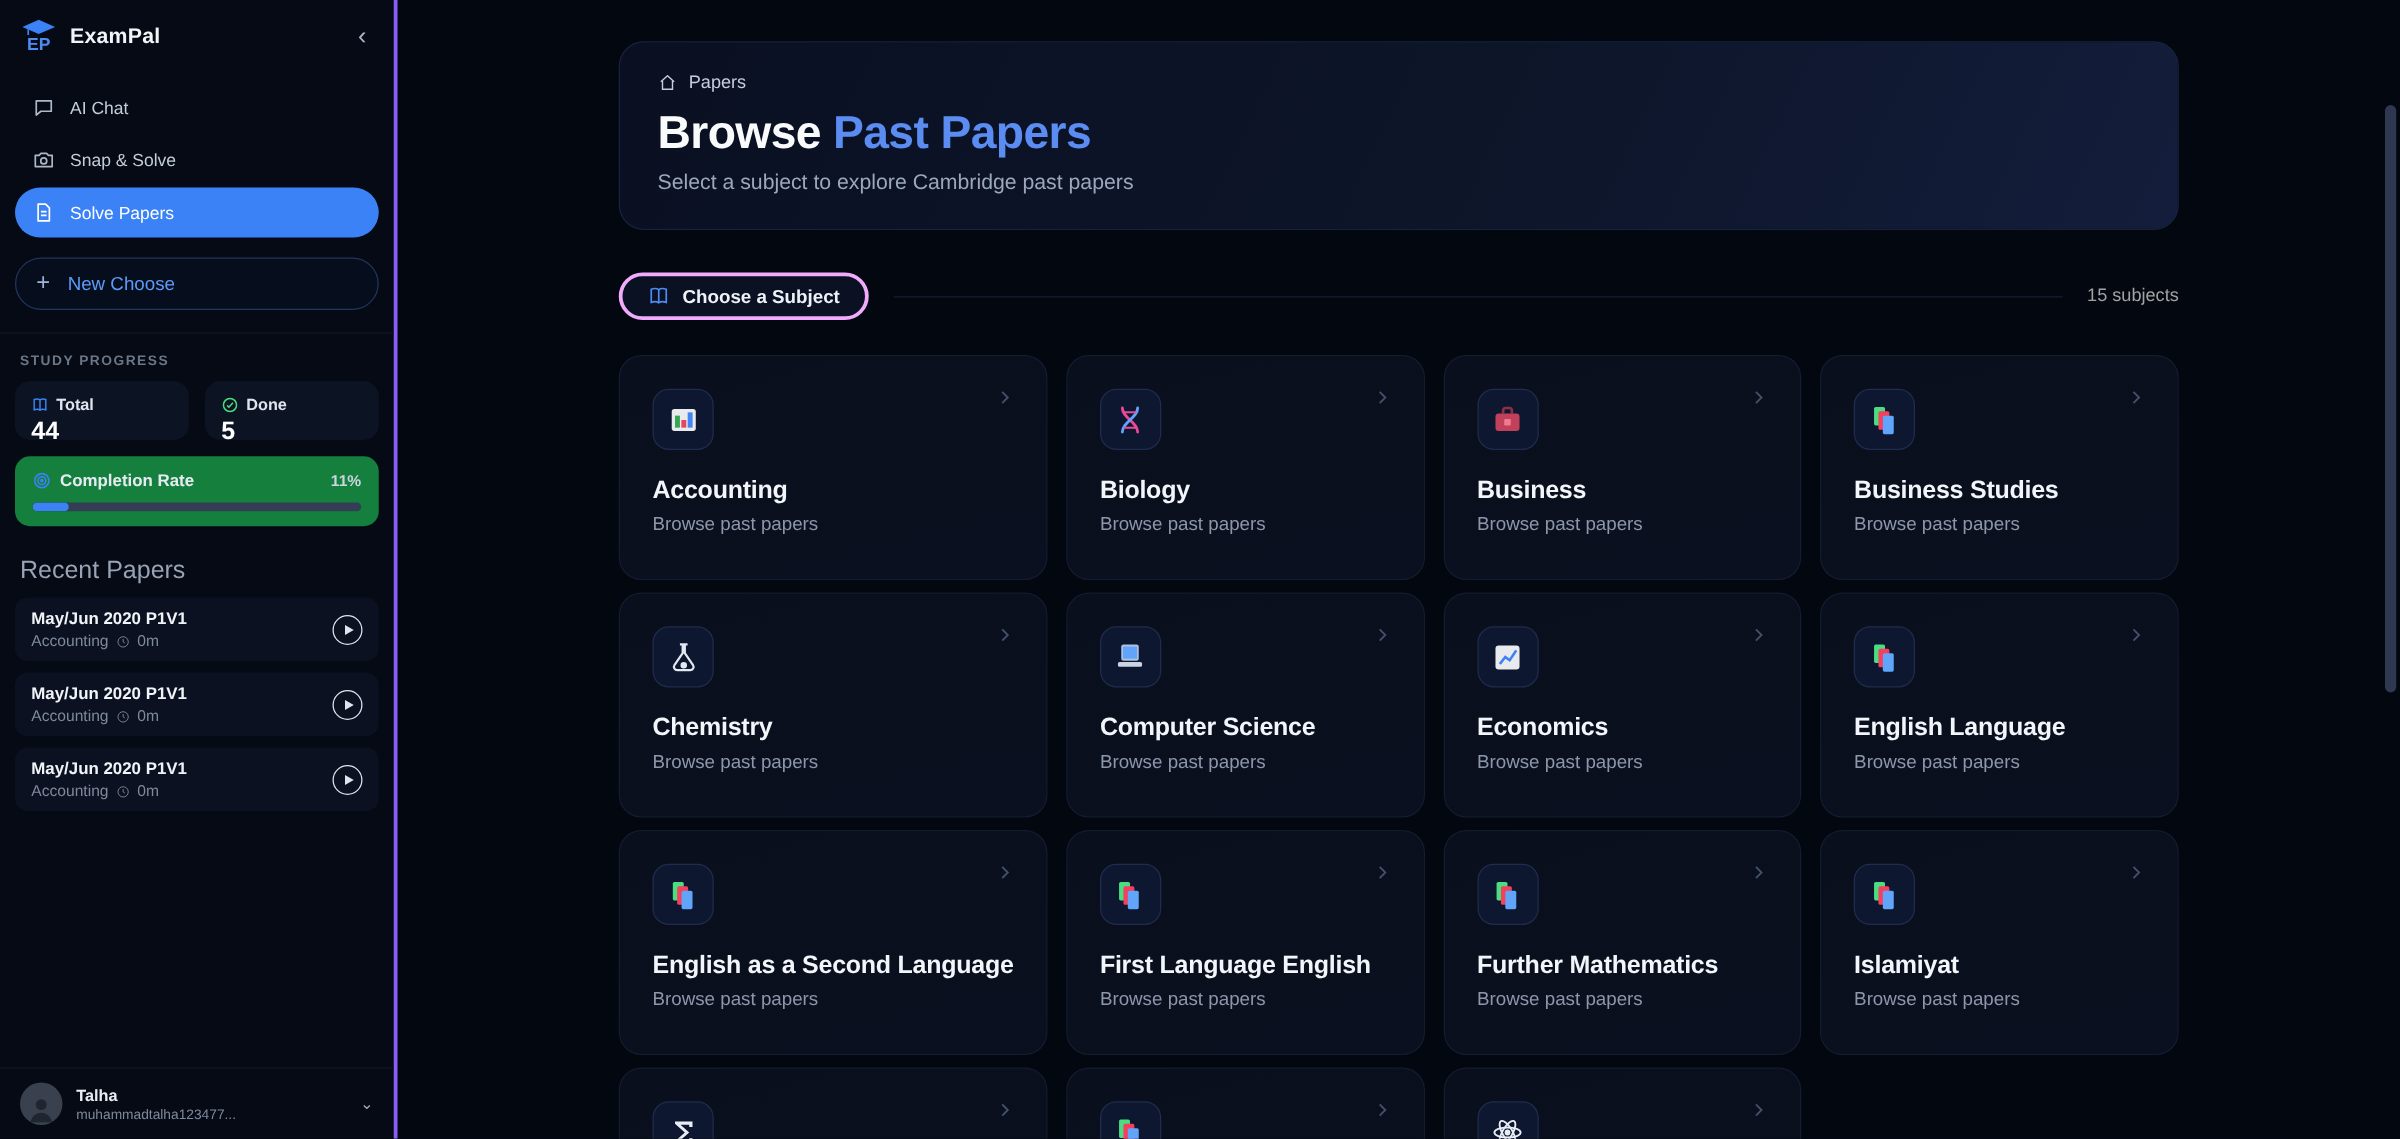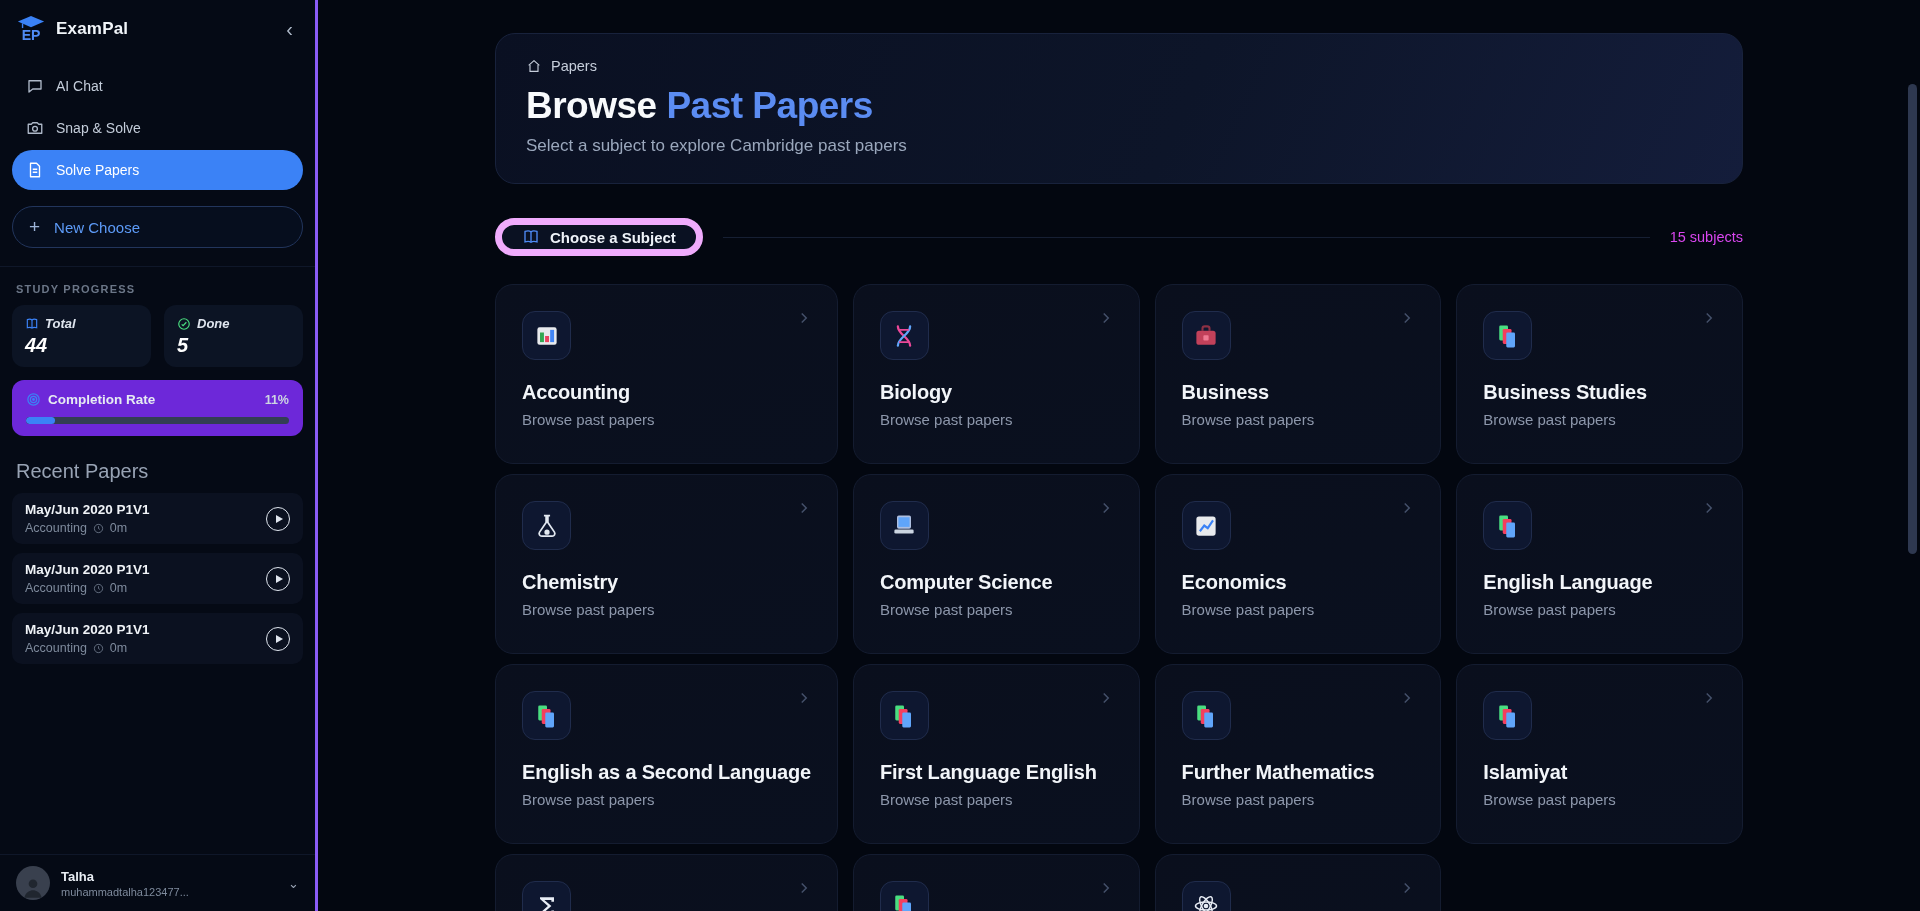--- a/index.html
+++ b/index.html
@@ -22,25 +22,25 @@
   .nav-item.active { background:#3b82f6; color:#ffffff; }
   .nav-item.active svg { stroke:#ffffff; }
   .new-paper { display:flex; align-items:center; gap:14px; height:42px; margin:16px 12px 0 12px;
     padding:0 16px; border-radius:999px; border:1px solid #22355c; color:#5d9bf8;
     font-size:15px; cursor:pointer; background:rgba(59,130,246,0.04); }
   .new-paper .plus { font-size:19px; color:#9db4d8; font-weight:400; }
   .sb-divider { height:1px; background:#0f1729; margin:18px 0 0 0; }
   .sp-heading { font-size:11px; font-weight:bold; letter-spacing:1.2px; color:#6b7687;
     margin:16px 16px 10px 16px; }
   .stats-row { display:flex; gap:13px; margin:0 12px; }
-  .stat-card { flex:1; background:#0c1424; border-radius:12px; padding:11px 13px; height:62px;font-style:italic; }
+  .stat-card { flex:1; background:#0c1424; border-radius:12px; padding:11px 13px; height:47px; }
   .stat-label { display:flex; align-items:center; gap:6px; font-size:13px; font-weight:bold; color:#dfe5ee; }
   .stat-label svg { width:14px; height:14px; }
   .stat-value { font-size:20px; font-weight:bold; color:#ffffff; margin-top:3px; }
-  .completion-card { margin:13px 12px 0 12px; background:#6d28d9; border-radius:12px; padding:12px 14px; }
+  .completion-card { margin:13px 12px 0 12px; background:#15803d; border-radius:12px; padding:12px 14px; }
   .comp-top { display:flex; align-items:center; gap:7px; }
   .comp-top svg { width:15px; height:15px; }
   .comp-label { font-size:13.5px; font-weight:bold; color:#e6ebf2; }
   .comp-value { margin-left:auto; font-size:12.5px; font-weight:bold; color:#cdd5e1; }
   .bar-track { margin-top:10px; height:7px; border-radius:4px; background:#333e54; overflow:hidden; }
   .bar-fill { height:100%; border-radius:4px; background:#3b82f6; }
   .recent-heading { font-size:20px; color:#98a3b4; margin:24px 16px 10px 16px; }
   .recent-list { display:flex; flex-direction:column; gap:9px; margin:0 12px; }
   .recent-item { background:#0b1120; border-radius:10px; padding:9px 13px; display:flex;
     align-items:center; cursor:pointer; }
@@ -67,25 +67,25 @@
   .hero { margin-top:33px; height:151px; border-radius:20px; padding:24px 30px;
     background:linear-gradient(115deg,#0a1022 0%,#0d1529 55%,#141d3b 100%);
     border:1px solid #18223c; position:relative; overflow:hidden; }
   .breadcrumb { display:flex; align-items:center; gap:9px; font-size:14.5px; color:#c6cedb; }
   .breadcrumb svg { width:16px; height:16px; stroke:#c6cedb; fill:none; stroke-width:1.7; }
   .hero-title { margin-top:11px; font-size:37px; font-weight:800; letter-spacing:-.5px; color:#f8fafc; }
   .hero-title .accent { color:#5b8cf2; }
   .hero-sub { margin-top:9px; font-size:17px; color:#9aa7bc; }
   .subject-bar { margin-top:34px; display:flex; align-items:center; gap:20px; }
   .chip { display:flex; align-items:center; gap:10px; height:38px; padding:0 20px;
-    border-radius:999px; border:7px solid #f0abfc; background:#0a1122; cursor:pointer; }
+    border-radius:999px; border:3px solid #f0abfc; background:#0a1122; cursor:pointer; }
   .chip svg { width:18px; height:18px; stroke:#4f8bf5; fill:none; stroke-width:1.8; }
   .chip-label { font-size:15px; font-weight:bold; color:#eef2f8; }
   .bar-line { flex:1; height:1px; background:#161f33; }
-  .subject-count { font-size:14.5px; color:#d946ef; }
+  .subject-count { font-size:14.5px; color:#a3a3a3; }
   .grid { margin-top:28px; display:grid; grid-template-columns:repeat(4,1fr); gap:10px 15px; }
   .card { position:relative; height:180px; border-radius:18px; padding:26px;
     background:linear-gradient(165deg,#0a0f1d 0%,#0a101f 100%); border:1px solid #141c30; cursor:pointer; }
   .tile { width:49px; height:49px; border-radius:13px; background:#0e1730; border:1px solid #202c4c;
     display:flex; align-items:center; justify-content:center; }
   .tile svg { width:28px; height:28px; }
   .chev { position:absolute; top:24px; right:24px; width:18px; height:18px;
     stroke:#44506a; fill:none; stroke-width:2; }
   .c-title { margin-top:21px; font-size:20px; font-weight:bold; color:#f2f5f9; letter-spacing:-.2px;
     white-space:nowrap; }

